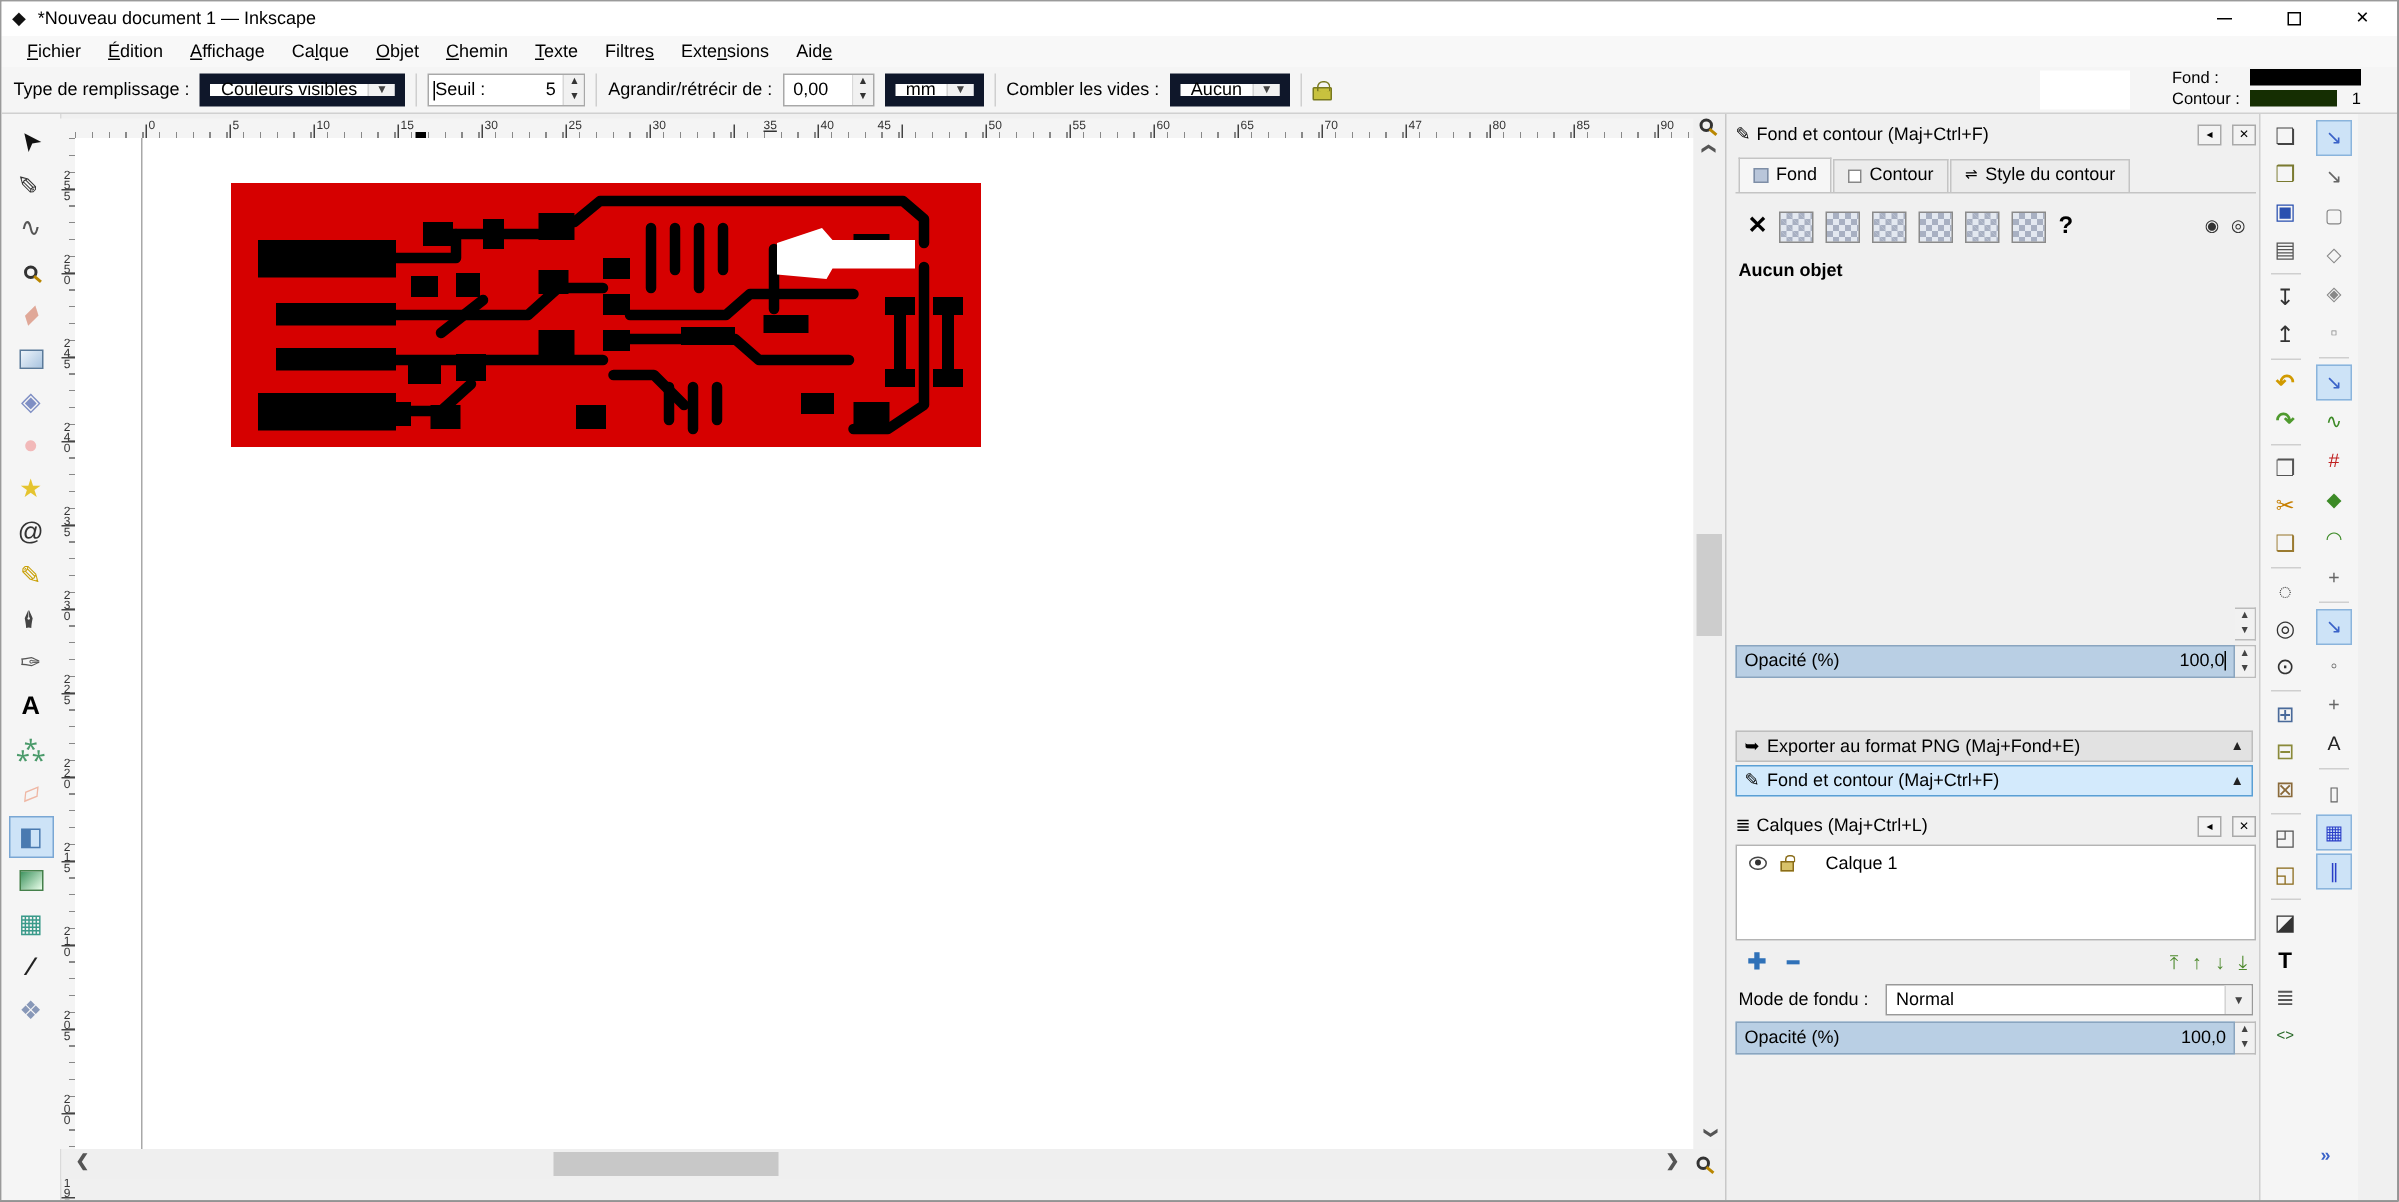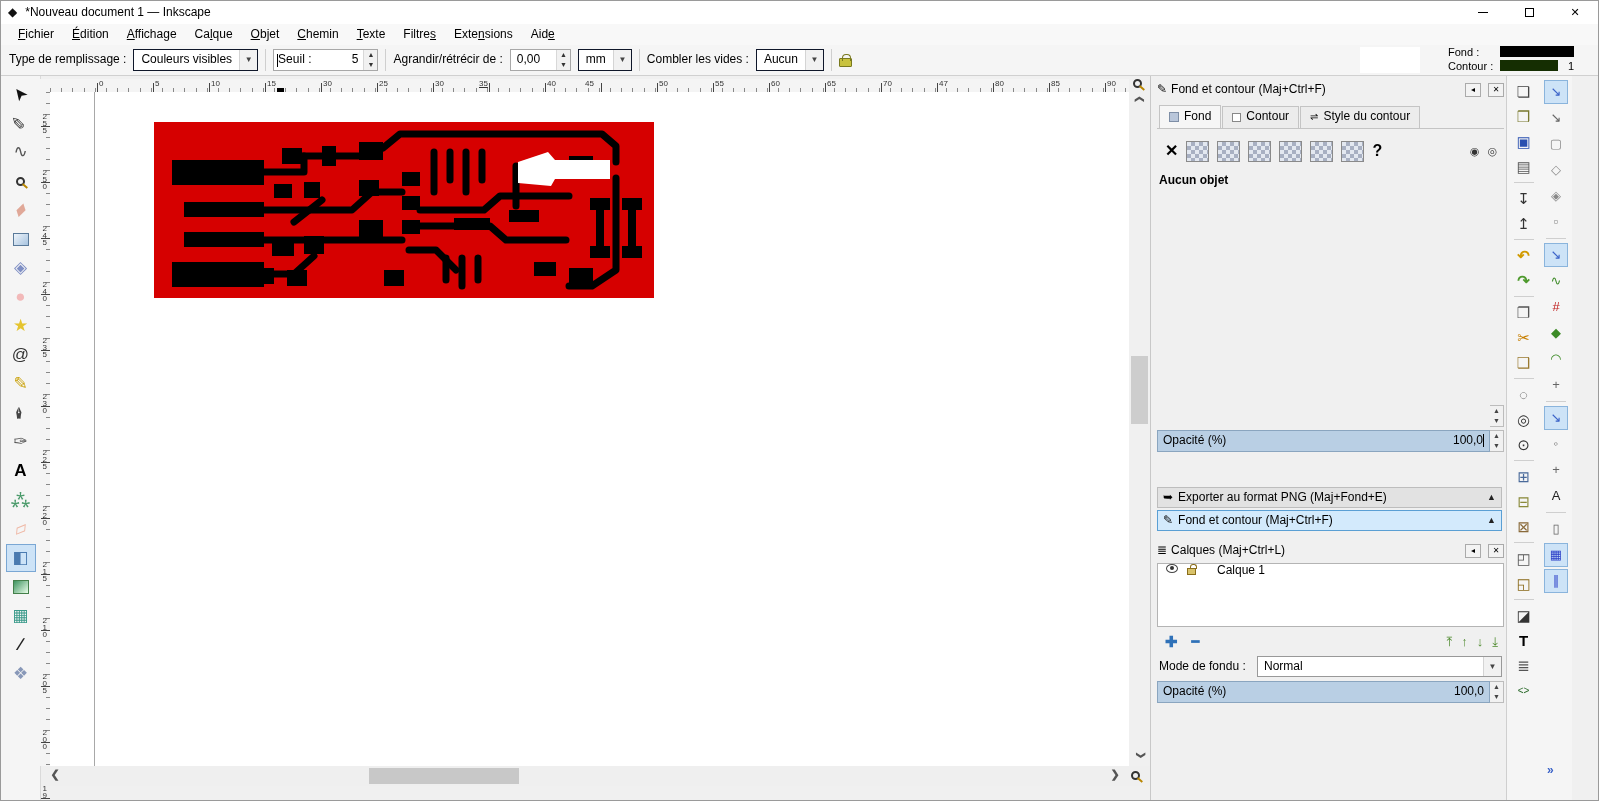--- a/index.html
+++ b/index.html
@@ -20,21 +20,21 @@
 .close-glyph { font-size:11px; }
 
 
 .menubar { position:absolute; left:0; top:23px; right:0; height:21px; background:#f8f8f8; display:flex; align-items:center; padding-left:8px; }
 .menu-item { padding:2px 9px; }
 .menu-item u { text-decoration:underline; }
 
 
 .toolbar { position:absolute; left:0; top:44px; right:0; height:31px; background:#f5f5f5; border-bottom:1px solid #d0d0d0; display:flex; align-items:center; gap:7px; padding-left:8px; }
 .tb-sep { width:1px; height:22px; background:#cfcfcf; }
-.combo { display:inline-flex; align-items:center; border:1px solid #0f172a; background:#fff; height:22px;text-align:right; }
+.combo { display:inline-flex; align-items:center; border:7px solid #0f172a; background:#fff; height:22px;text-align:right; }
 .combo .val { padding:0 7px; }
 .combo .chev { width:18px; height:100%; display:flex; align-items:center; justify-content:center; background:#f1f1f1; border-left:1px solid #d4d4d4; font-size:8px; color:#444; }
 .spin { display:inline-flex; align-items:center; border:1px solid #a8a8a8; background:#fff; height:22px; padding-left:3px; }
 .caret { width:1px; height:13px; background:#000; }
 .spin .num { text-align:right; padding-right:5px; }
 .spin-arrows { display:flex; flex-direction:column; width:14px; height:100%; border-left:1px solid #d8d8d8; }
 .spin-arrows span { flex:1; font-size:7px; line-height:10px; text-align:center; color:#333; background:#f1f1f1; }
 .bucket-ico { width:13px; height:9px; background:#c8c23e; border:1px solid #79791f; border-radius:1px; position:relative; margin-top:4px; }
 .bucket-ico::before { content:""; position:absolute; left:2px; top:-5px; width:7px; height:6px; border:1px solid #79791f; border-bottom:none; border-radius:4px 4px 0 0; }
 .fc-ind { position:absolute; right:8px; top:1px; font-size:11px; }
@@ -101,21 +101,21 @@
 .aucun { position:absolute; left:8px; top:98px; font-weight:bold; }
 .slider-row { position:absolute; left:6px; width:333px; height:22px; border:1px solid #bcbcbc; display:flex; align-items:center; justify-content:space-between; padding:0 5px; }
 .slider-row.disabled { background:#ececec; color:#8a8a8a; }
 .slider-row.full { background:#b9cfe4; border-color:#8aa5bf; }
 .spincol { position:absolute; left:339px; width:14px; height:22px; display:flex; flex-direction:column; border:1px solid #bcbcbc; border-left:none; }
 .spincol span { flex:1; font-size:7px; line-height:10px; text-align:center; color:#444; background:#f1f1f1; }
 .dockbar { position:absolute; left:6px; width:345px; height:21px; background:#e2e2e2; border:1px solid #bdbdbd; display:flex; align-items:center; gap:5px; padding:0 5px; }
 .dockbar.selected { background:#d3eafc; border-color:#5a9fd4; }
 .dockbar .expander { margin-left:auto; font-size:9px; color:#222; }
 .list-box { position:absolute; left:6px; width:347px; background:#fff; border:1px solid #b4b4b4; }
-.layer-row { display:flex; gap:9px; height:23px; padding-left:8px; }
+.layer-row { display:flex; align-items:center; gap:9px; height:23px; padding-left:8px; }
 .eye { width:12px; height:9px; border:1px solid #444; border-radius:50%; position:relative; background:#fff; }
 .eye::after { content:""; position:absolute; left:3px; top:1px; width:4px; height:4px; border-radius:50%; background:#333; }
 .lock { width:9px; height:7px; border:1px solid #8a6d1a; background:#d8c26a; position:relative; margin-top:4px; }
 .lock::before { content:""; position:absolute; left:2px; top:-5px; width:5px; height:4px; border:1px solid #8a6d1a; border-bottom:none; border-radius:3px 3px 0 0; }
 .layer-name { margin-left:12px; }
 .btnrow { position:absolute; left:6px; width:347px; height:20px; display:flex; align-items:center; }
 .lplus { color:#2f71b8; font-size:15px; font-weight:bold; margin-left:8px; }
 .lminus { color:#2f71b8; font-size:13px; font-weight:bold; margin-left:14px; }
 .move-btn { color:#4e8a2e; font-size:13px; margin-left:9px; }
 .blend-row { position:absolute; left:8px; width:345px; height:22px; display:flex; align-items:center; }
@@ -295,21 +295,21 @@
       <span class="rt-label" style="left: 161px;">10</span>
       <span class="rt-major" style="left: 215px;"></span>
       <span class="rt-label" style="left: 217px;">15</span>
       <span class="rt-major" style="left: 271px;"></span>
       <span class="rt-label" style="left: 273px;">30</span>
       <span class="rt-major" style="left: 327px;"></span>
       <span class="rt-label" style="left: 329px;">25</span>
       <span class="rt-major" style="left: 383px;"></span>
       <span class="rt-label" style="left: 385px;">30</span>
       <span class="rt-major" style="left: 439px;"></span>
-      <span class="rt-label" style="left: 429px; text-decoration: underline;">35</span>
+      <span class="rt-label" style="left: 459px; text-decoration: underline;">35</span>
       <span class="rt-major" style="left: 495px;"></span>
       <span class="rt-label" style="left: 497px;">40</span>
       <span class="rt-major" style="left: 551px;"></span>
       <span class="rt-label" style="left: 535px;">45</span>
       <span class="rt-major" style="left: 607px;"></span>
       <span class="rt-label" style="left: 609px;">50</span>
       <span class="rt-major" style="left: 663px;"></span>
       <span class="rt-label" style="left: 665px; text-align: right;">55</span>
       <span class="rt-major" style="left: 719px;"></span>
       <span class="rt-label" style="left: 721px;">60</span>

